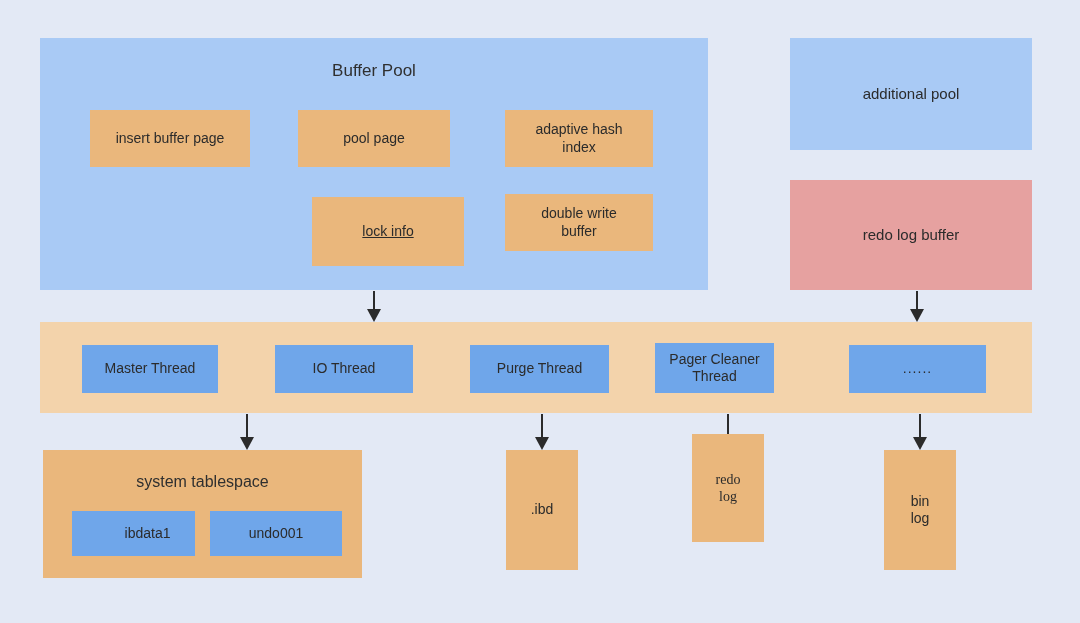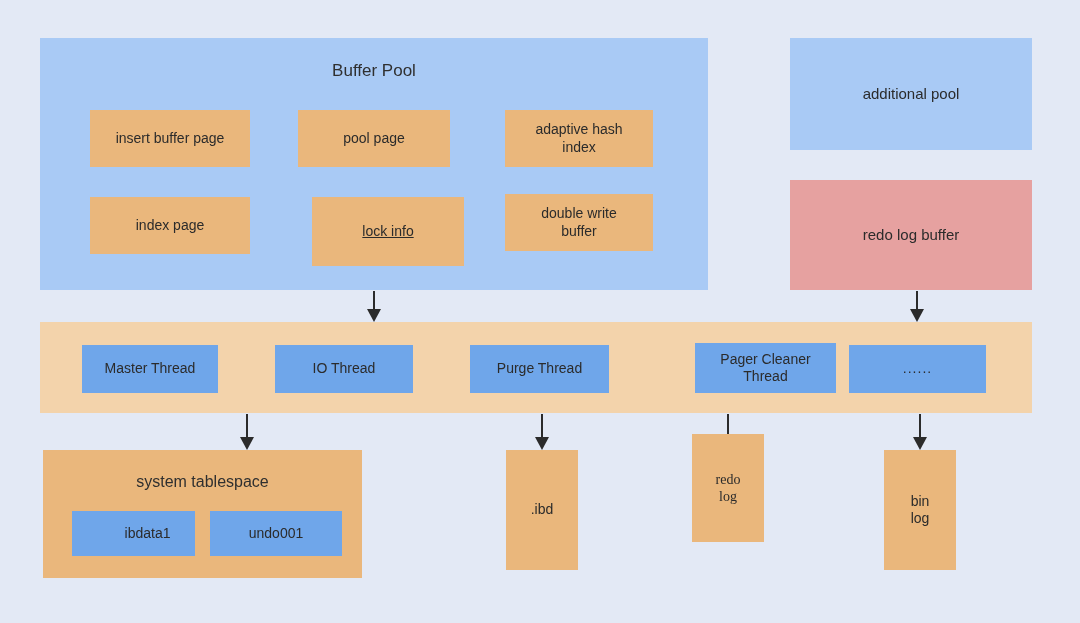--- a/index.html
+++ b/index.html
@@ -117,23 +117,20 @@
   <div class="box orange-box" style="left:90px; top:110px; width:160px; height:57px;">
     <span>insert buffer page</span>
   </div>
   <div class="box orange-box" style="left:298px; top:110px; width:152px; height:57px;">
     <span>pool page</span>
   </div>
   <div class="box orange-box" style="left:505px; top:110px; width:148px; height:57px;">
     <span>adaptive hash
 index</span>
   </div>
-  <div class="box orange-box" style="left:90px; top:197px; width:160px; height:57px;">
-    <span>index page</span>
-  </div>
   <div class="box orange-box" style="left:312px; top:197px; width:152px; height:69px;text-decoration:underline;">
     <span>lock info</span>
   </div>
   <div class="box orange-box" style="left:505px; top:194px; width:148px; height:57px;">
     <span>double write
 buffer</span>
   </div>
 
   <div class="box additional-pool" style="left:790px; top:38px; width:242px; height:112px;">
     <span>additional pool</span>
@@ -155,21 +152,21 @@
 
   <div class="box blue-box" style="left:82px; top:345px; width:136px; height:48px;">
     <span>Master Thread</span>
   </div>
   <div class="box blue-box" style="left:275px; top:345px; width:138px; height:48px;">
     <span>IO Thread</span>
   </div>
   <div class="box blue-box" style="left:470px; top:345px; width:139px; height:48px;">
     <span>Purge Thread</span>
   </div>
-  <div class="box blue-box" style="left:655px; top:343px; width:141px; height:50px;margin-left:40px;">
+  <div class="box blue-box" style="left:655px; top:343px; width:119px; height:50px;">
     <span>Pager Cleaner
 Thread</span>
   </div>
   <div class="box blue-box" style="left:849px; top:345px; width:137px; height:48px;">
     <span class="dots">......</span>
   </div>
 
   <div class="arrow" style="left:239px; top:414px; width:16px; height:36px;">
     <div class="shaft" style="height:24px;"></div>
     <div class="head"></div>

